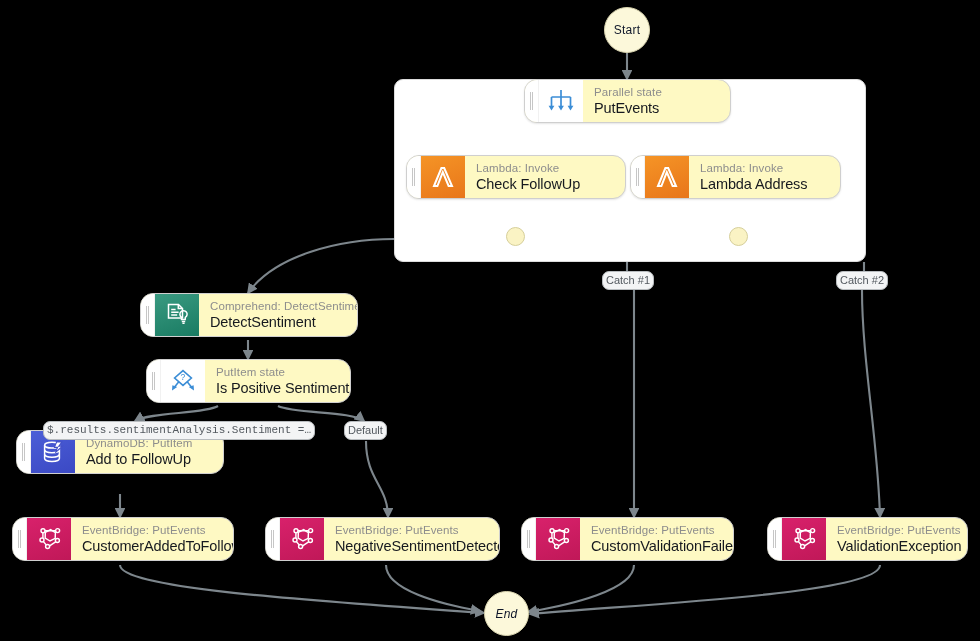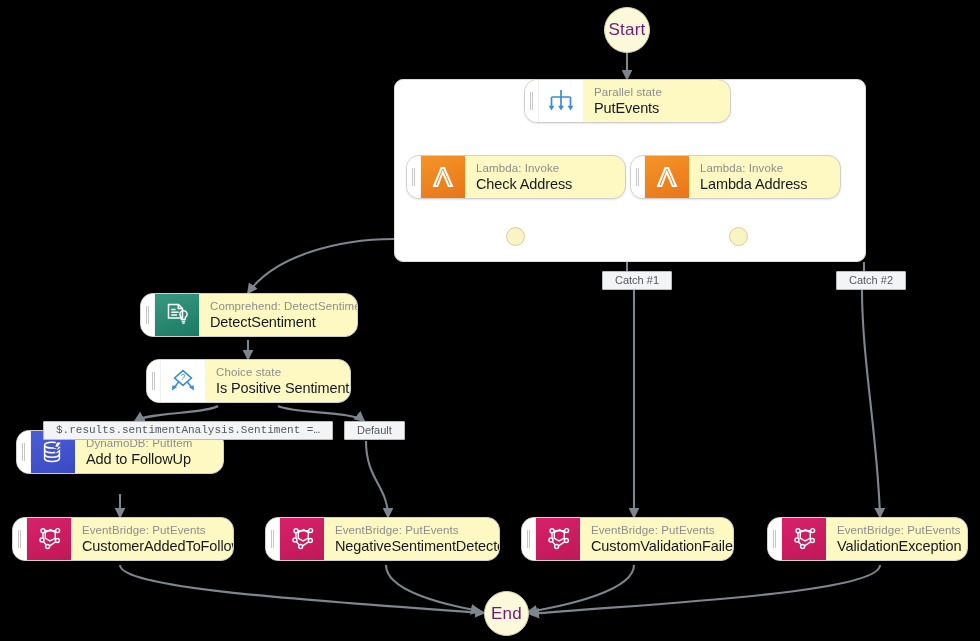--- a/index.html
+++ b/index.html
@@ -16,21 +16,21 @@
   }
   #edges { position: absolute; left: 0; top: 0; width: 980px; height: 641px; }
 
   
   .terminal {
     position: absolute;
     border-radius: 50%;
     background: #fcf8da;
     border: 1px solid #d8d3ae;
     display: flex; align-items: center; justify-content: center;
-    font-size: 17px; color: #701a75;
+    font-size: 12px; color: #0f172a;
     letter-spacing: .2px;
   }
   .terminal.small { background: #faf3c4; border: 1px solid #d6cf9a; }
 
   
   .group-box {
     position: absolute;
     background: #ffffff;
     border: 1px solid #dcdcdc;
     border-radius: 9px;
@@ -83,23 +83,23 @@
   }
 
   
   .edge-label {
     position: absolute;
     background: #f3f4f5;
     border: 1px solid #b8bcbf;
     color: #53595f;
     font-size: 11px;
     line-height: 15px;
-    padding: 1px 12px;
+    padding: 1px 3px;
     white-space: nowrap;
-    border-radius: 1px;
+    border-radius: 7px;
   }
 </style>
 </head>
 <body>
 
 <div id="canvas">
 
   <svg id="edges" viewBox="0 0 980 641" xmlns="http://www.w3.org/2000/svg">
     <defs>
       <marker id="arrow" viewBox="0 0 10 10" refX="8.4" refY="5" markerWidth="5.2" markerHeight="5.2" orient="auto-start-reverse">
@@ -147,21 +147,21 @@
 
   <div class="group-box" style="left:394px; top:79px; width:472px; height:183px;"></div>
 
   <div class="terminal" style="left:604px; top:7px; width:46px; height:46px;">
     <span>Start</span>
   </div>
 
   <div class="terminal small" style="left:506px; top:227px; width:19px; height:19px;"></div>
   <div class="terminal small" style="left:729px; top:227px; width:19px; height:19px;"></div>
 
-  <div class="terminal" style="left:484px; top:591px; width:45px; height:45px;">
+  <div class="terminal" style="left:484px; top:591px; width:45px; height:45px;font-style:italic;">
     <span>End</span>
   </div>
 
   <div class="node" style="left:524px; top:79px; width:207px;">
     <div class="grip">
         <i></i>
       </div>
     <div class="node-icon blank">
       <svg width="26" height="24" viewBox="0 0 26 24" xmlns="http://www.w3.org/2000/svg">
         <g stroke="#3b8dd6" stroke-width="1.7" fill="none">
@@ -190,21 +190,21 @@
       </div>
     <div class="node-icon lambda">
       <svg width="26" height="26" viewBox="0 0 26 26" xmlns="http://www.w3.org/2000/svg">
         <g fill="none" stroke="#ffffff" stroke-width="2" stroke-linejoin="miter">
           <path d="M4 22 L11.4 4 L14.2 4 L22 22 L18.6 22 L12.8 8.2 L7.4 22 Z"></path>
         </g>
       </svg>
     </div>
     <div class="node-text">
       <div class="svc">Lambda: Invoke</div>
-      <div class="ttl">Check Address</div>
+      <div class="ttl">Check FollowUp</div>
     </div>
   </div>
 
   <div class="node" style="left:630px; top:155px; width:211px;">
     <div class="grip">
         <i></i>
       </div>
     <div class="node-icon lambda">
       <svg width="26" height="26" viewBox="0 0 26 26" xmlns="http://www.w3.org/2000/svg">
         <g fill="none" stroke="#ffffff" stroke-width="2" stroke-linejoin="miter">
@@ -254,21 +254,21 @@
           <path d="M18.2 13.8 L22.8 19.4"></path>
         </g>
         <g fill="#3b8dd6">
           <path d="M3.0 22.6 L3.4 17.2 L8.2 19.0 Z"></path>
           <path d="M25.0 22.6 L19.8 19.0 L24.6 17.2 Z"></path>
         </g>
         <text x="14" y="11.8" fill="#3b8dd6" font-size="8.6" font-family="Liberation Sans, sans-serif" text-anchor="middle">?</text>
       </svg>
     </div>
     <div class="node-text">
-      <div class="svc">Choice state</div>
+      <div class="svc">PutItem state</div>
       <div class="ttl">Is Positive Sentiment?</div>
     </div>
   </div>
 
   <div class="node" style="left:16px; top:430px; width:208px;">
     <div class="grip">
         <i></i>
       </div>
     <div class="node-icon dynamodb">
       <svg width="26" height="26" viewBox="0 0 26 26" xmlns="http://www.w3.org/2000/svg">

